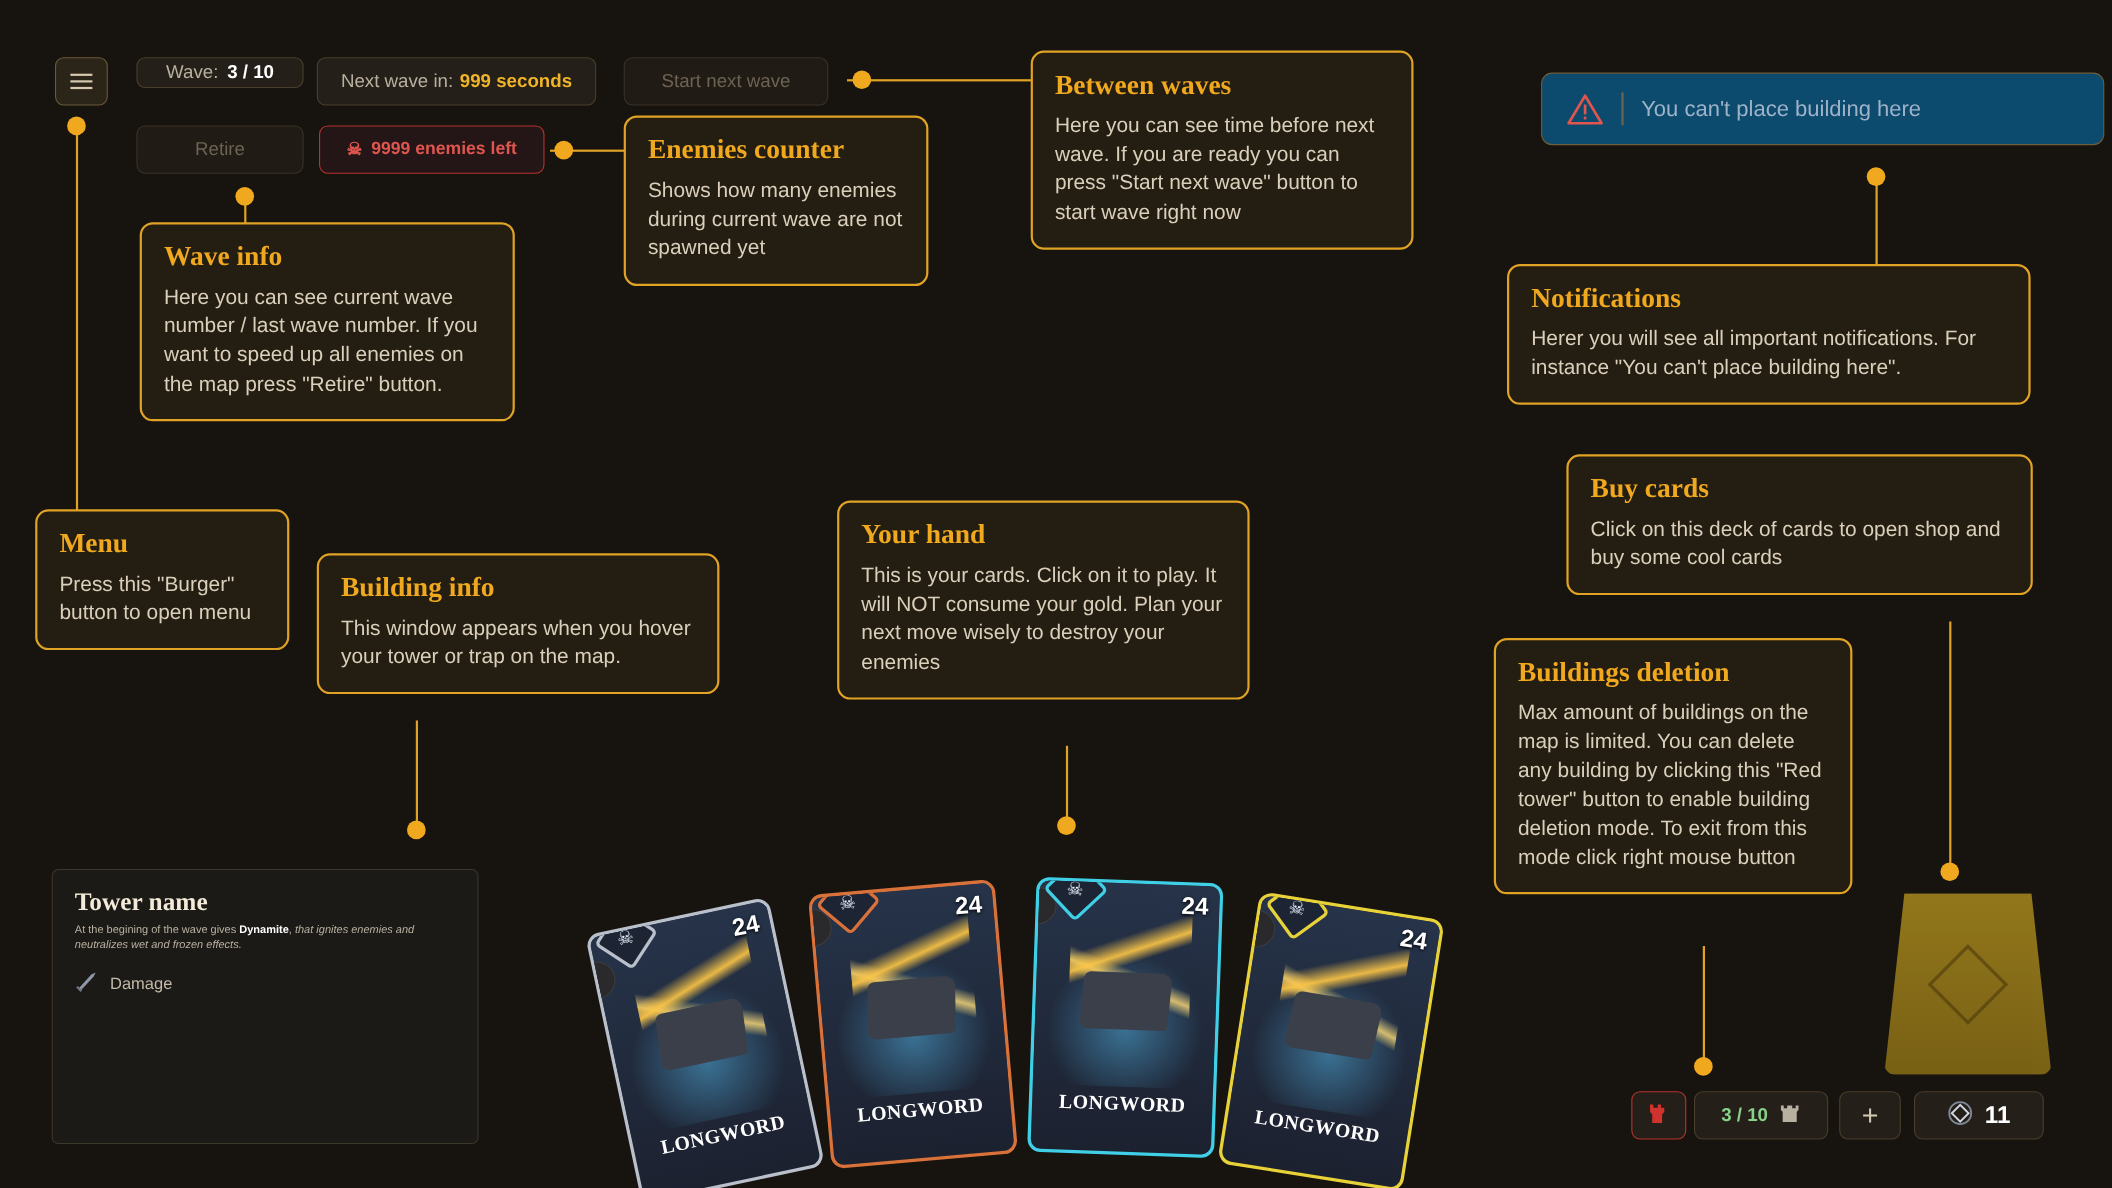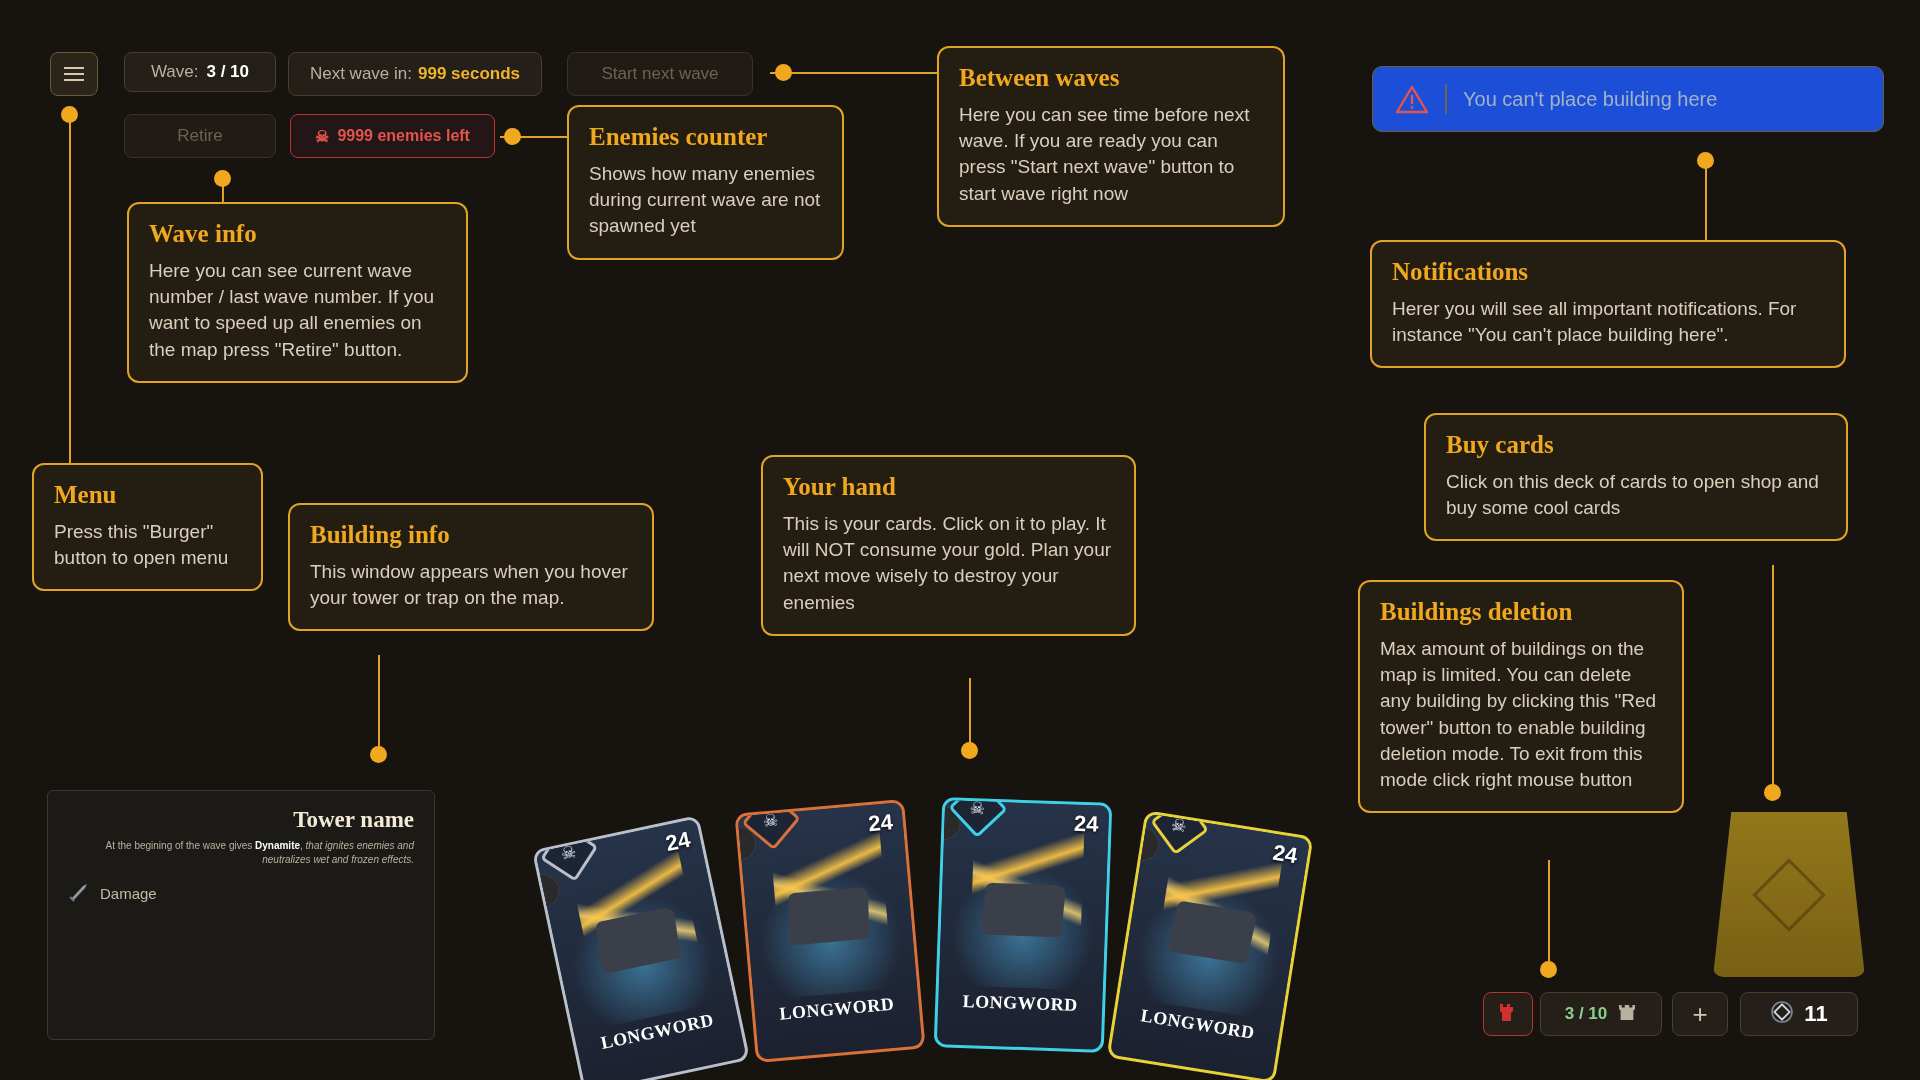--- a/index.html
+++ b/index.html
@@ -28,21 +28,21 @@
     white-space: nowrap;
   }
   #burger-button {
     left: 50px; top: 52px; width: 48px; height: 44px;
     background: #2b2419; border: 1px solid #6b5a39;
   }
   .burger-lines { display:flex; flex-direction:column; gap:4px; }
   .burger-lines i { display:block; width:20px; height:2px; background:#d6c9ad; }
 
   #wave-info-chip {
-    left: 124px; top: 52px; height: 40px; width: 152px;
+    left: 124px; top: 52px; height: 28px; width: 152px;
     padding: 0 14px; gap: 8px;
   }
   #wave-info-chip .lbl { color: #b9b0a0; }
   #wave-info-chip .val { color: #ffffff; font-weight: bold; }
 
   #next-wave-chip {
     left: 288px; top: 52px; height: 44px; width: 254px;
     padding: 16px 14px; gap: 6px;
   }
   #next-wave-chip .lbl { color: #b9b0a0; }
@@ -60,23 +60,23 @@
 
   #enemies-counter-chip {
     left: 290px; top: 114px; height: 44px; width: 205px;
     border: 1px solid #b8332e; background: #241616;
     color: #e0564f; gap: 8px; font-weight: bold; font-size: 16px;
   }
   .skull-icon { font-size: 16px; color: #e0564f; }
 
   
   #notification-banner {
-    position: absolute; left: 1372px; top: 66px;
+    position: absolute; left: 1401px; top: 66px;
     width: 512px; height: 66px;
-    background: #1d4ed8;
+    background: #0c4a6e;
     border: 1px solid #6f5f3a;
     border-radius: 10px;
     display: flex; align-items: center; gap: 16px;
     padding: 0 22px;
   }
   #notification-banner .warn {
     width: 34px; height: 30px; position: relative; flex: 0 0 auto;
   }
   #notification-banner .divider {
     width: 2px; height: 30px; background: #6f6450;
@@ -129,21 +129,20 @@
 
   
   #tower-name-panel {
     position: absolute; left: 47px; top: 790px;
     width: 388px; height: 250px;
     background: #1c1a17;
     border: 1px solid #3d362b;
     border-radius: 6px;
     padding: 16px 20px;
     color: #cdc4b2;
-    text-align: right;
   }
   #tower-name-panel h4 {
     margin: 0 0 6px 0;
     font-family: "Liberation Serif", serif;
     font-size: 23px; color: #f3ead7; font-weight: bold;
   }
   #tower-name-panel .desc {
     font-size: 10px; line-height: 1.35; color: #b9b1a1; margin-bottom: 4px;
   }
   #tower-name-panel .desc b { color: #ffffff; }

